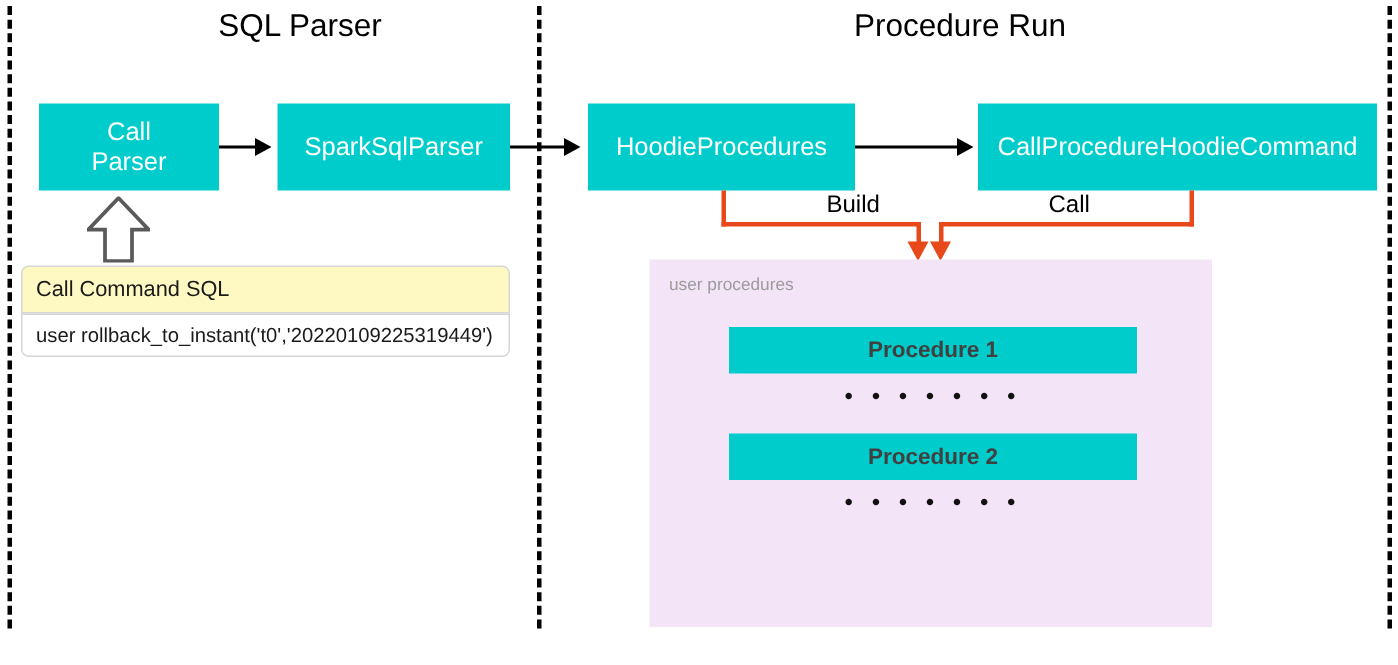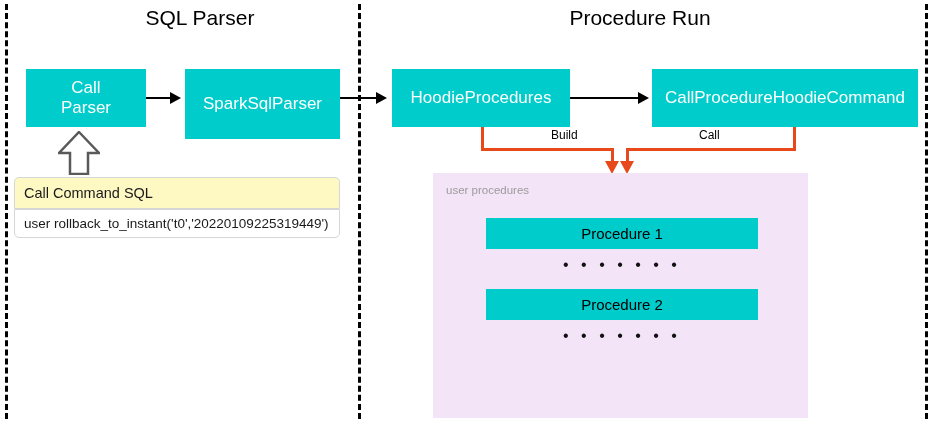--- a/index.html
+++ b/index.html
@@ -44,21 +44,21 @@
     color: #ffffff;
     display: flex;
     align-items: center;
     justify-content: center;
     text-align: center;
     font-size: 17px;
     line-height: 1.15;
     box-sizing: border-box;
   }
   #box-call-command { left: 26px;  top: 69px; width: 120px; height: 58px; }
-  #box-sparksql     { left: 185px; top: 69px; width: 155px; height: 70px; text-align: right; }
+  #box-sparksql     { left: 185px; top: 69px; width: 155px; height: 58px; text-align: right; }
   #box-hoodieproc   { left: 392px; top: 69px; width: 178px; height: 58px; text-align: right; }
   #box-callproccmd  { left: 652px; top: 69px; width: 266px; height: 58px; }
 
   .arrow-h {
     position: absolute;
     height: 0;
     border-top: 2px solid #000000;
   }
   .arrow-head-r {
     position: absolute;
@@ -120,23 +120,23 @@
     top: 11px;
     font-size: 11.5px;
     color: #9b9b9b;
   }
   .proc-item {
     position: absolute;
     left: 53px;
     width: 272px;
     height: 31px;
     background: #00CCCC;
-    color: #000000;
+    color: #404040;
     font-size: 15px;
-    font-weight: normal;
+    font-weight: bold;
     display: flex;
     align-items: center;
     justify-content: center;
   }
   #proc-1 { top: 45px; }
   #proc-2 { top: 116px; }
   #proc-3 { top: 187px; }
   .proc-dots {
     position: absolute;
     left: 53px;
@@ -165,21 +165,21 @@
   #ol-build-d  { left: 611px; top: 148px; width: 3px;  height: 15px; }
   #ol-build-ah { left: 605px; top: 161px; }
 
   #ol-call-v   { left: 793px; top: 127px; width: 3px;  height: 24px; }
   #ol-call-h   { left: 626px; top: 148px; width: 170px; height: 3px; }
   #ol-call-d   { left: 626px; top: 148px; width: 3px;  height: 15px; }
   #ol-call-ah  { left: 620px; top: 161px; }
 
   .edge-label {
     position: absolute;
-    font-size: 12px;
+    font-size: 16px;
     color: #000000;
     background: #ffffff;
     padding: 0 5px;
     white-space: nowrap;
   }
   #label-build { left: 546px; top: 128px; }
   #label-call  { left: 694px; top: 128px; }
 </style>
 </head>
 <body>

